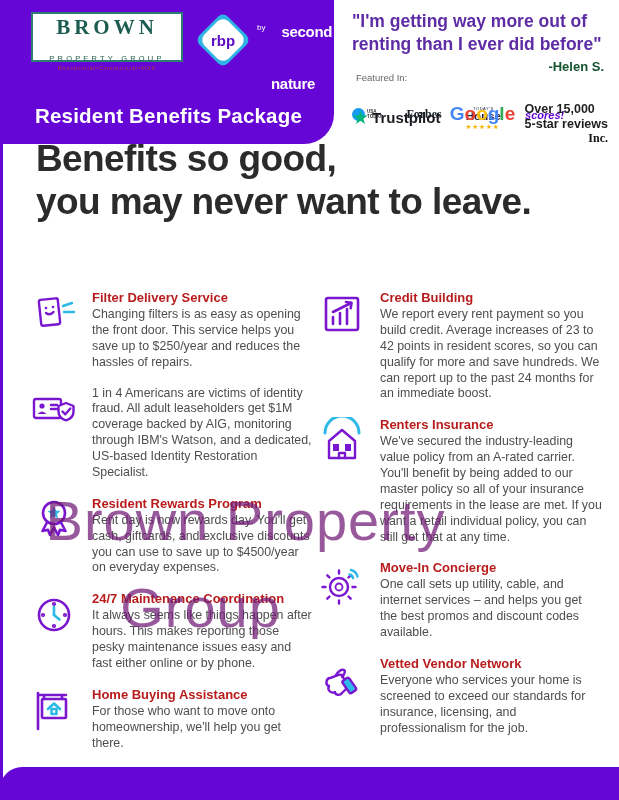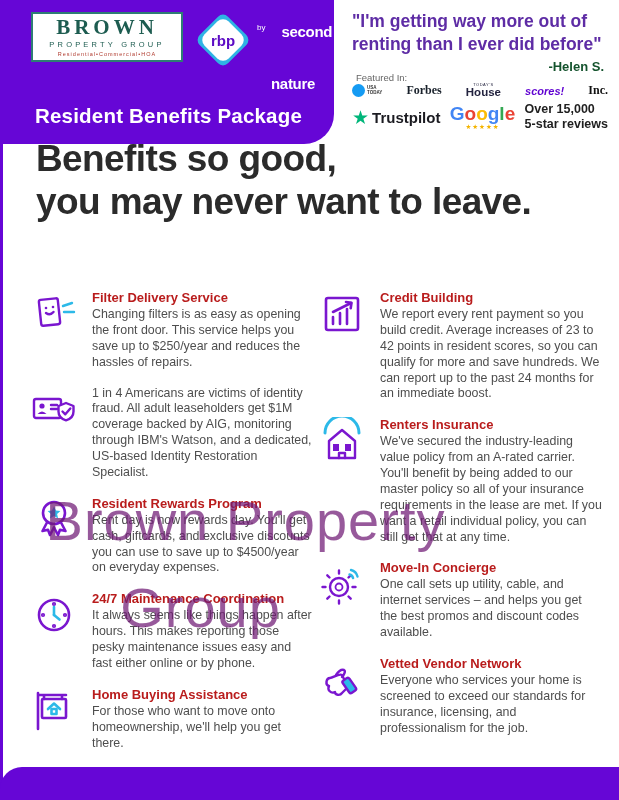--- a/index.html
+++ b/index.html
@@ -11,21 +11,21 @@
   
   .header-block{
     position:absolute;left:1px;top:0;width:333px;height:144px;
     background:#6606d6;border-bottom-right-radius:30px;
   }
   .brand-box{
     position:absolute;left:30px;top:12px;width:152px;height:50px;background:#ffffff;
     border:2px solid #2e7d74;box-sizing:border-box;text-align:center;padding-top:3px;
   }
   .brand-name{font-family:"Liberation Serif",serif;font-size:21px;font-weight:700;color:#1d5c50;letter-spacing:4px;line-height:1;}
-  .brand-sub{font-size:7.5px;color:#1d5c50;letter-spacing:3.2px;margin-top:2px;}
+  .brand-sub{font-size:7.5px;color:#1d5c50;letter-spacing:3.2px;margin-top:16px;}
   .brand-tag{font-size:5.5px;color:#b03a2e;letter-spacing:1px;margin-top:2px;}
   .rbp-wrap{position:absolute;left:194px;top:12px;width:56px;height:56px;}
   .rbp-d1{position:absolute;left:8px;top:8px;width:40px;height:40px;background:#2fb3e4;border-radius:7px;transform:rotate(45deg);}
   .rbp-d2{position:absolute;left:11px;top:11px;width:34px;height:34px;background:#ffffff;border-radius:8px;transform:rotate(45deg);}
   .rbp-label{position:absolute;left:0;top:0;width:56px;height:56px;display:flex;align-items:center;justify-content:center;
     color:#5c0bc4;font-weight:700;font-size:15px;}
   .sn-wrap{position:absolute;left:256px;top:24px;color:#ffffff;line-height:1;}
   .sn-by{font-size:8px;vertical-align:top;font-weight:400;margin-right:16px;}
   .sn-name{font-size:15px;font-weight:700;letter-spacing:-0.3px;margin-top:36px;}
   .banner-title{position:absolute;left:34px;bottom:16px;color:#ffffff;font-size:20.5px;font-weight:700;letter-spacing:0.2px;}
@@ -35,21 +35,21 @@
   .quote-attr{color:#14532d;font-size:13px;font-weight:700;margin-top:3px;}
   .featured-label{position:absolute;left:356px;top:72px;font-size:9.5px;color:#666;}
   .logo-row{position:absolute;left:352px;top:83px;width:256px;display:flex;align-items:center;justify-content:space-between;}
   .usat{display:flex;align-items:center;gap:2px;}
   .usat-circle{width:13px;height:13px;border-radius:50%;background:#159bf3;}
   .usat-text{font-size:4.5px;font-weight:700;color:#333;line-height:1.1;}
   .logo-forbes{font-family:"Liberation Serif",serif;font-weight:700;font-size:12px;color:#18202a;}
   .logo-house{font-weight:700;font-size:11.5px;color:#23233f;line-height:1;text-align:center;}
   .logo-house small{display:block;font-size:4px;font-weight:400;letter-spacing:0.5px;}
   .logo-yahoo{font-weight:700;font-style:italic;font-size:11px;color:#5f01d1;}
-  .logo-inc{font-family:"Liberation Serif",serif;font-weight:700;font-size:12px;color:#111;}
+  .logo-inc{font-family:"Liberation Serif",serif;font-weight:700;font-size:12px;color:#111;margin-top:48px;}
   .review-row{position:absolute;left:352px;top:102px;width:256px;display:flex;align-items:center;justify-content:space-between;}
   .tp{display:flex;align-items:center;gap:3px;}
   .tp-star{color:#00b67a;font-size:19px;line-height:1;}
   .tp-name{font-size:15px;color:#1b1b21;font-weight:600;}
   .google{text-align:center;line-height:1;}
   .gl{font-size:19px;font-weight:700;}
   .gl0{color:#4285F4}.gl1{color:#EA4335}.gl2{color:#FBBC05}.gl3{color:#4285F4}.gl4{color:#34A853}.gl5{color:#EA4335}
   .gstars{font-size:6.5px;color:#f4b400;letter-spacing:1px;margin-top:1px;}
   .rev-summary{font-size:12.5px;font-weight:700;color:#1f1f1f;line-height:1.2;text-align:left;}
   

